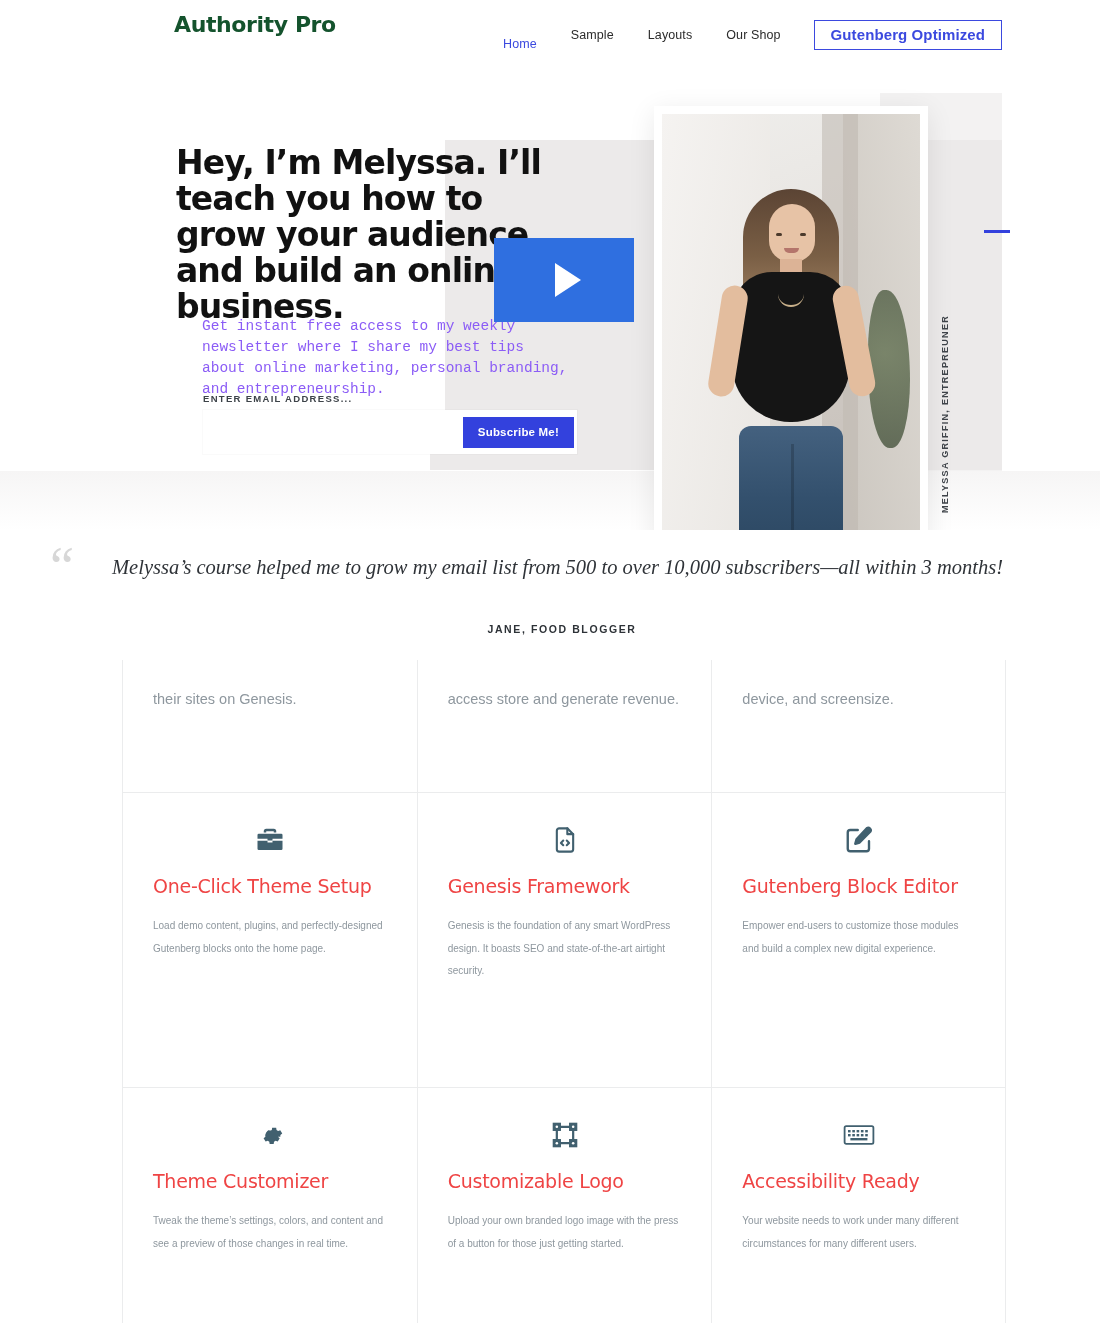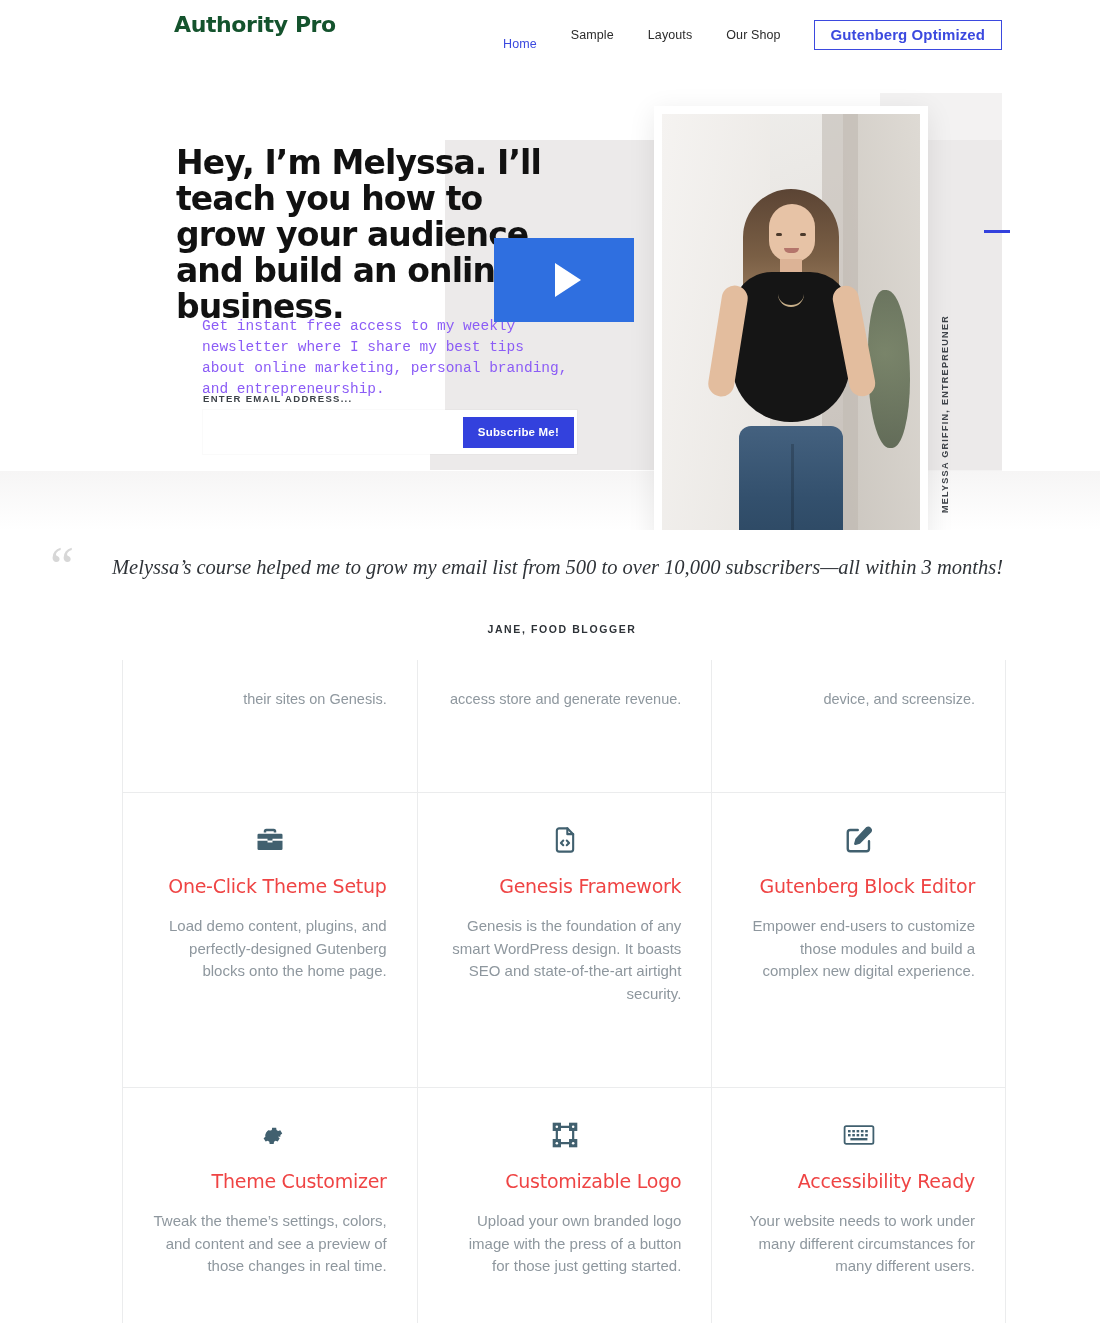--- a/index.html
+++ b/index.html
@@ -334,21 +334,21 @@
   }
   .frow {
     display: flex;
     width: 884px;
   }
   .fcell {
     width: 294.7px;
     border-left: 1px solid #ebeced;
     border-bottom: 1px solid #ebeced;
     padding: 26px 30px 30px 30px;
-    text-align: right;
+    text-align: left;
     position: relative;
   }
   .fcell:last-child { border-right: 1px solid #ebeced; }
   .frow.first .fcell { padding-top: 28px; height: 133px; }
   .frow.r2 .fcell, .frow.r3 .fcell { height: 295px; }
   .ficon {
     height: 42px;
     display: flex;
     align-items: center;
     justify-content: center;
@@ -357,21 +357,21 @@
   }
   .ftitle {
     font-family: "DejaVu Sans", sans-serif;
     font-size: 19px;
     font-weight: 400;
     color: #ef4444;
     letter-spacing: -0.25px;
     margin-bottom: 18px;
   }
   .ftext {
-    font-size: 15px;
+    font-size: 10px;
     line-height: 22.5px;
     color: #8e979e;
     font-family: "Liberation Sans", sans-serif;
   }
   .ftext-partial {
     font-size: 14.5px;
     line-height: 22.5px;
     color: #8e979e;
   }
 </style>

